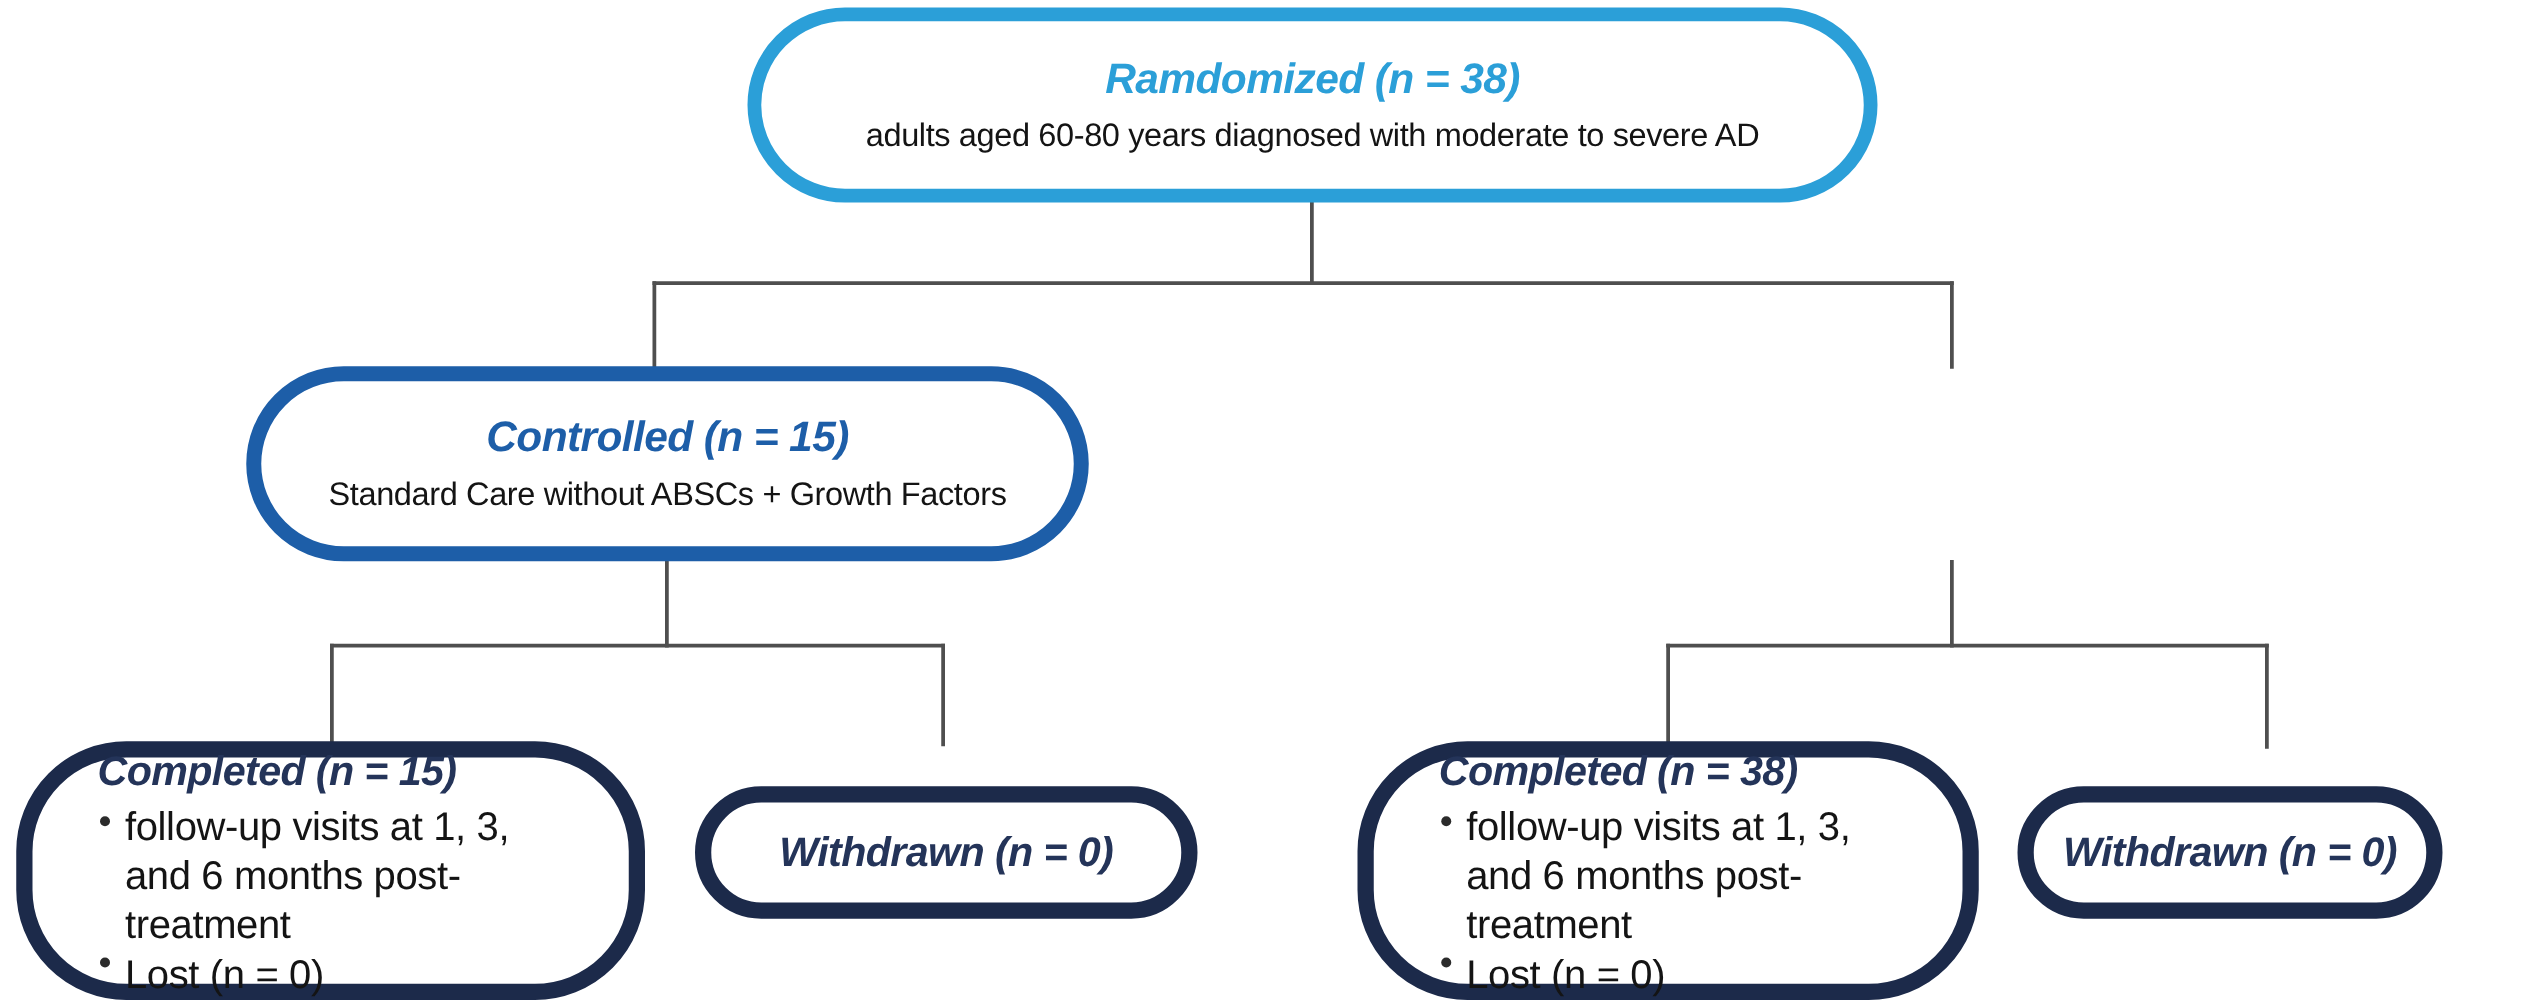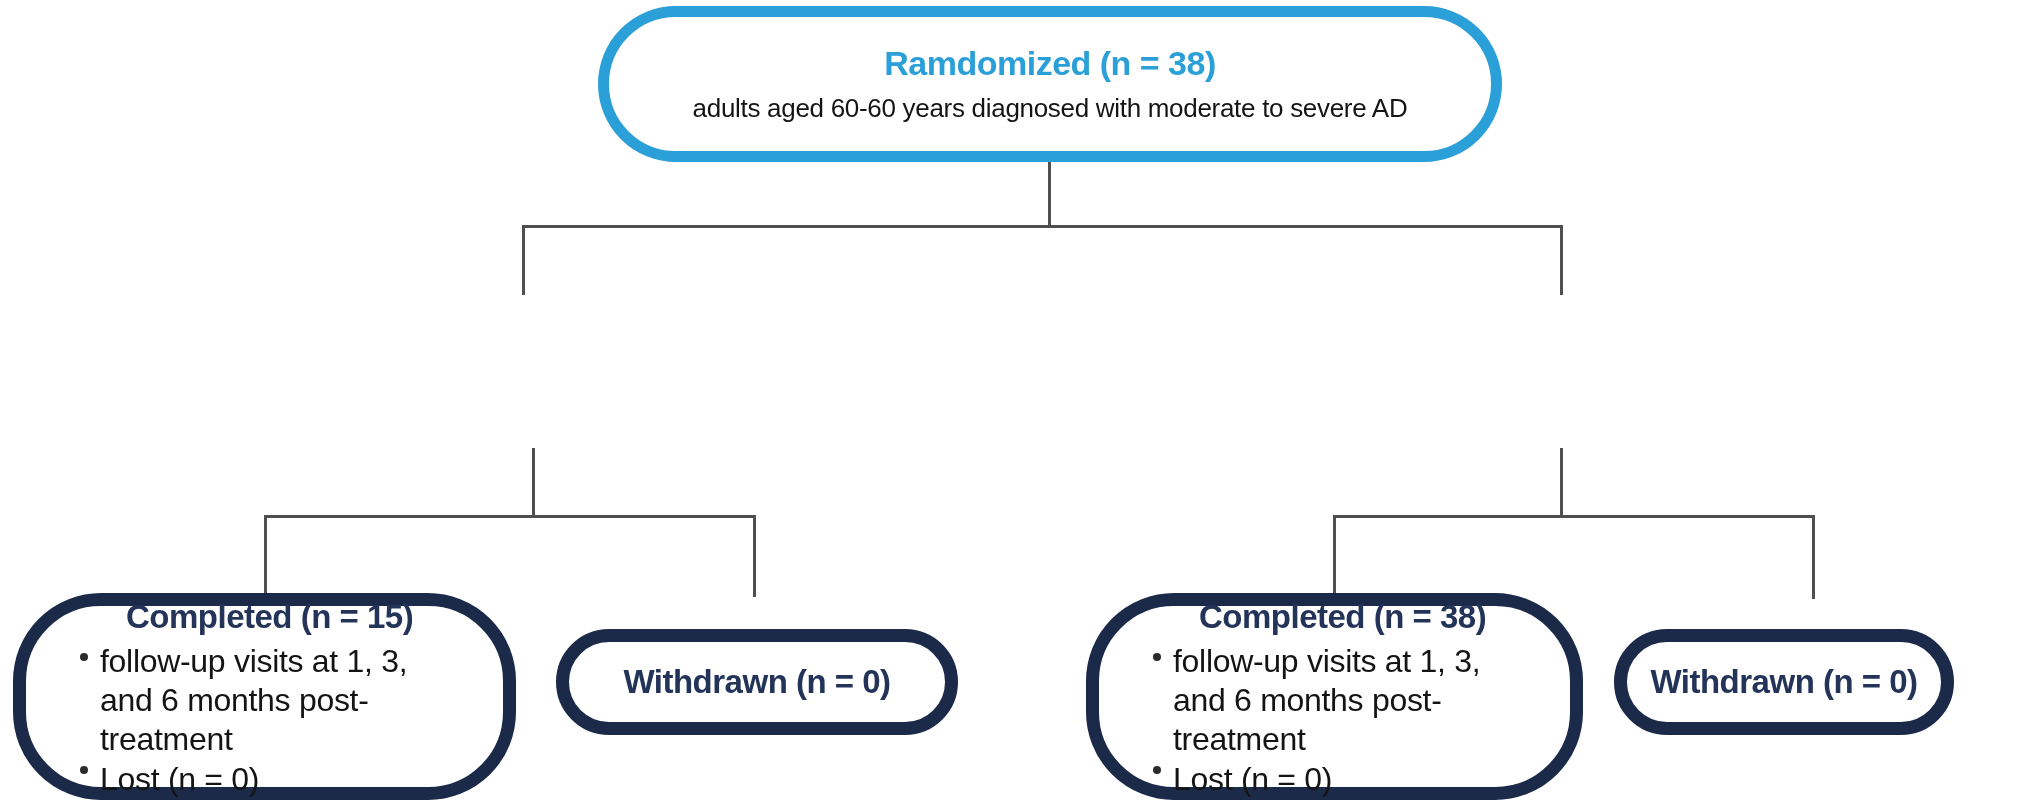--- a/index.html
+++ b/index.html
@@ -35,40 +35,41 @@
     text-align:center;
   }
   .node.tier1{border:11px solid var(--tier1);border-radius:80px;}
   .node.tier2{border:12px solid var(--tier2);border-radius:80px;}
   .node.tier3{border:13px solid var(--tier3);}
   .title{
     font-weight:bold;
     font-size:34px;
     letter-spacing:-0.5px;
     line-height:1.15;
+    font-style:italic;
   }
   .tier1 .title{color:var(--tier1);}
   .tier2 .title{color:var(--tier2);}
   .tier3 .title{color:var(--tier3-text);font-size:33px;}
   .subtitle{
     color:var(--body-text);
     font-size:26px;
     letter-spacing:-0.3px;
     margin-top:10px;
     line-height:1.2;
   }
   
   .node.completed{
     border-radius:88px;
     align-items:flex-start;
     text-align:left;
     padding:18px 30px 14px 52px;
     justify-content:center;
   }
-  .node.completed .title{margin-bottom:6px;margin-left:48px;}
+  .node.completed .title{margin-bottom:6px;}
   .bullets{list-style:none;}
   .bullet{
     display:flex;
     align-items:flex-start;
     color:var(--body-text);
     font-size:32px;
     letter-spacing:-0.3px;
     line-height:1.22;
   }
   .dot{
@@ -98,23 +99,27 @@
   <div class="line v" style="left:264px;top:515px;height:80px"></div>
   <div class="line v" style="left:753px;top:515px;height:82px"></div>
 
   <div class="line v" style="left:1560px;top:448px;height:70px"></div>
   <div class="line h" style="left:1333px;top:515px;width:482px"></div>
   <div class="line v" style="left:1333px;top:515px;height:80px"></div>
   <div class="line v" style="left:1812px;top:515px;height:84px"></div>
 
   <div class="node tier1" style="left:598px;top:6px;width:904px;height:156px">
     <div class="title">Ramdomized (n = 38)</div>
-    <div class="subtitle">adults aged 60-60 years diagnosed with moderate to severe AD</div>
+    <div class="subtitle">adults aged 60-80 years diagnosed with moderate to severe AD</div>
   </div>
 
+  <div class="node tier2" style="left:197px;top:293px;width:674px;height:156px">
+    <div class="title">Controlled (n = 15)</div>
+    <div class="subtitle">Standard Care without ABSCs + Growth Factors</div>
+  </div>
 
 
   <div class="node tier3 completed" style="left:13px;top:593px;width:503px;height:207px">
     <div class="title">Completed (n = 15)</div>
     <ul class="bullets">
       <li class="bullet">
         <span class="dot"></span>
         <span class="btxt">follow-up visits at 1, 3,
 and 6 months post-treatment</span>
       </li>

